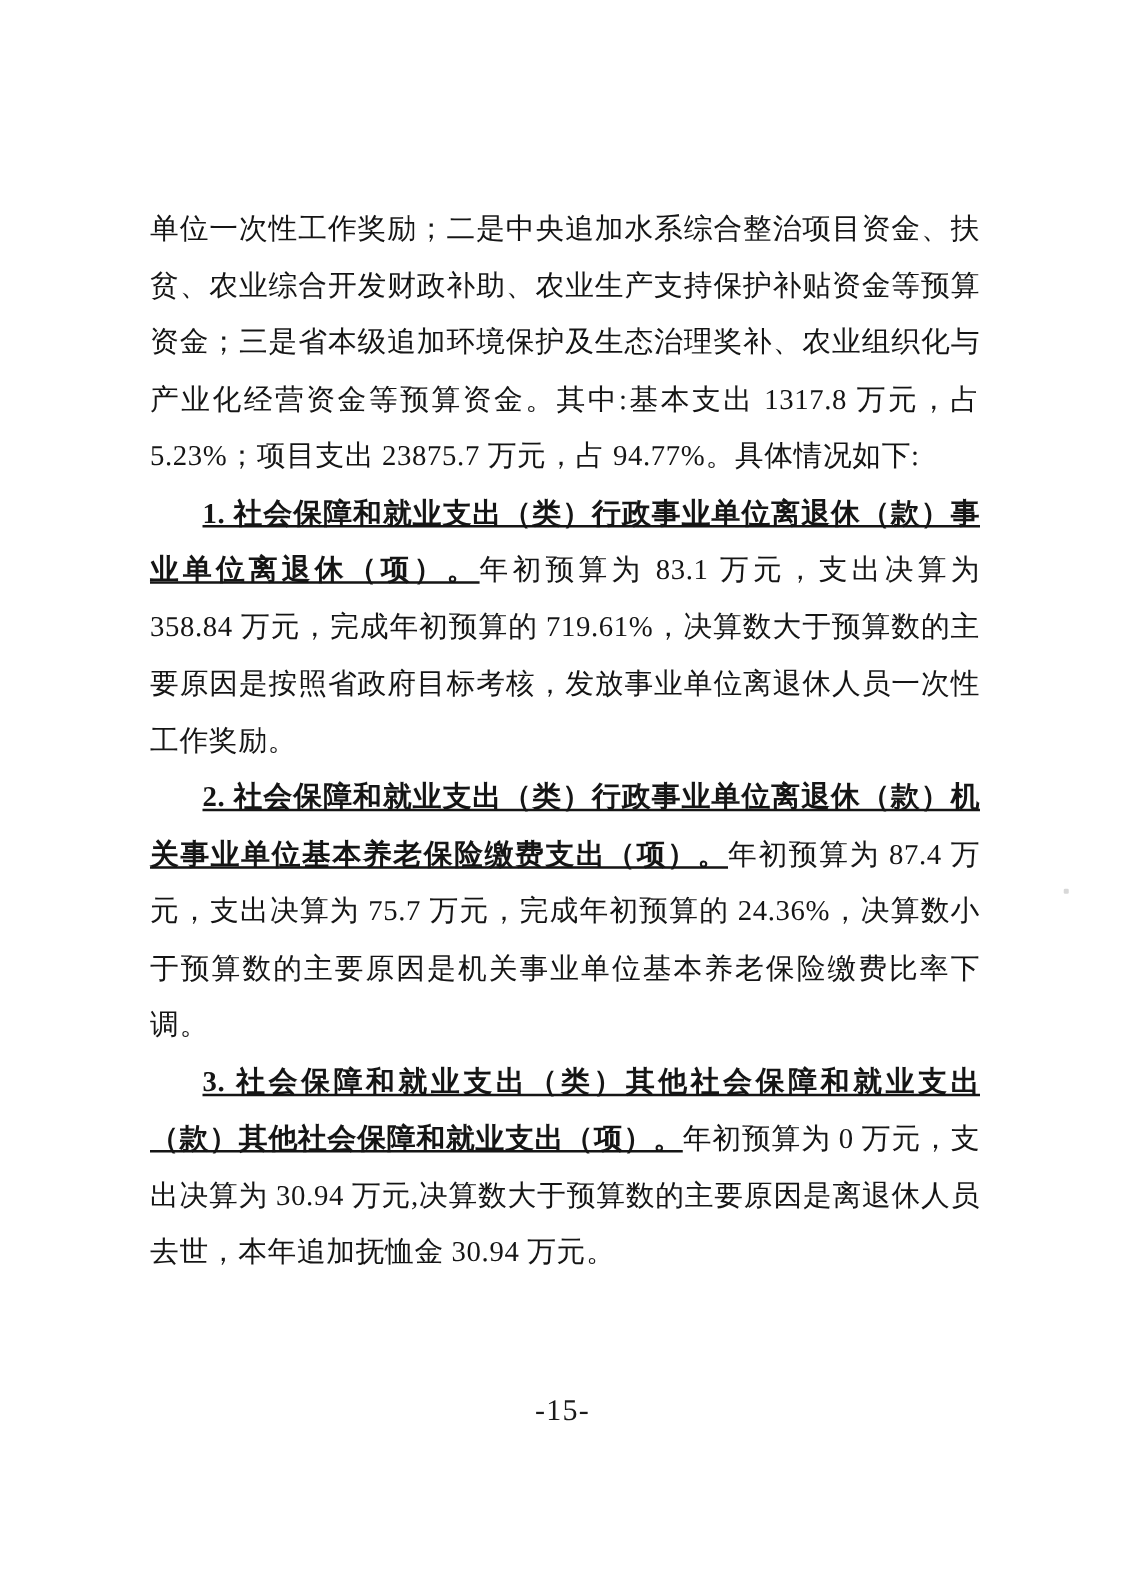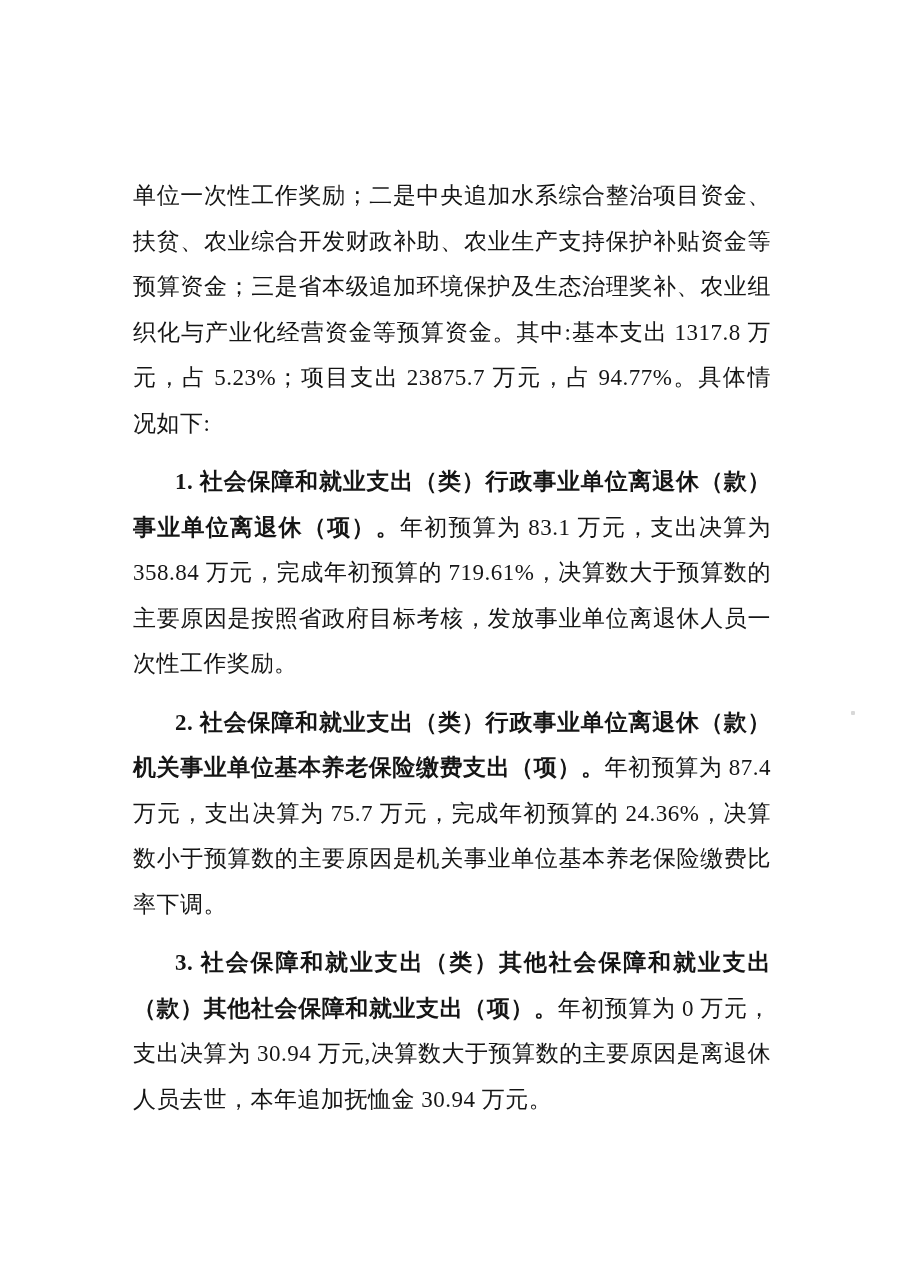--- a/index.html
+++ b/index.html
@@ -21,28 +21,29 @@
     left: 120px;
     top: 160px;
     width: 664px;
     font-size: 23px;
     line-height: 45.5px;
     text-align: justify;
     text-justify: inter-ideograph;
     letter-spacing: 0.5px;
   }
   .content p {
-    margin: 13px;
+    margin: 0;
     padding: 0;
   }
   .content p.indent {
     text-indent: 42px;
   }
   .content .bold {
     font-weight: bold;
+    text-decoration: underline;
   }
   .page-number {
     position: absolute;
     left: 0;
     top: 1116px;
     width: 100%;
     text-align: center;
     font-size: 24px;
     letter-spacing: 1px;
     color: #1a1a1a;
@@ -60,14 +61,15 @@
 </head>
 <body>
 
 <div class="page">
   <div class="content" id="content">
       <p><span>单位一次性工作奖励；二是中央追加水系综合整治项目资金、扶贫、农业综合开发财政补助、农业生产支持保护补贴资金等预算资金；三是省本级追加环境保护及生态治理奖补、农业组织化与产业化经营资金等预算资金。其中:基本支出 1317.8 万元，占 5.23%；项目支出 23875.7 万元，占 94.77%。具体情况如下:</span></p>
       <p class="indent"><span class="bold">1. 社会保障和就业支出（类）行政事业单位离退休（款）事业单位离退休（项）。</span><span>年初预算为 83.1 万元，支出决算为 358.84 万元，完成年初预算的 719.61%，决算数大于预算数的主要原因是按照省政府目标考核，发放事业单位离退休人员一次性工作奖励。</span></p>
       <p class="indent"><span class="bold">2. 社会保障和就业支出（类）行政事业单位离退休（款）机关事业单位基本养老保险缴费支出（项）。</span><span>年初预算为 87.4 万元，支出决算为 75.7 万元，完成年初预算的 24.36%，决算数小于预算数的主要原因是机关事业单位基本养老保险缴费比率下调。</span></p>
       <p class="indent"><span class="bold">3. 社会保障和就业支出（类）其他社会保障和就业支出（款）其他社会保障和就业支出（项）。</span><span>年初预算为 0 万元，支出决算为 30.94 万元,决算数大于预算数的主要原因是离退休人员去世，本年追加抚恤金 30.94 万元。</span></p>
     </div>
+  <div class="page-number">-15-</div>
   <div class="scan-speck"></div>
 </div>
 
 </body></html>

